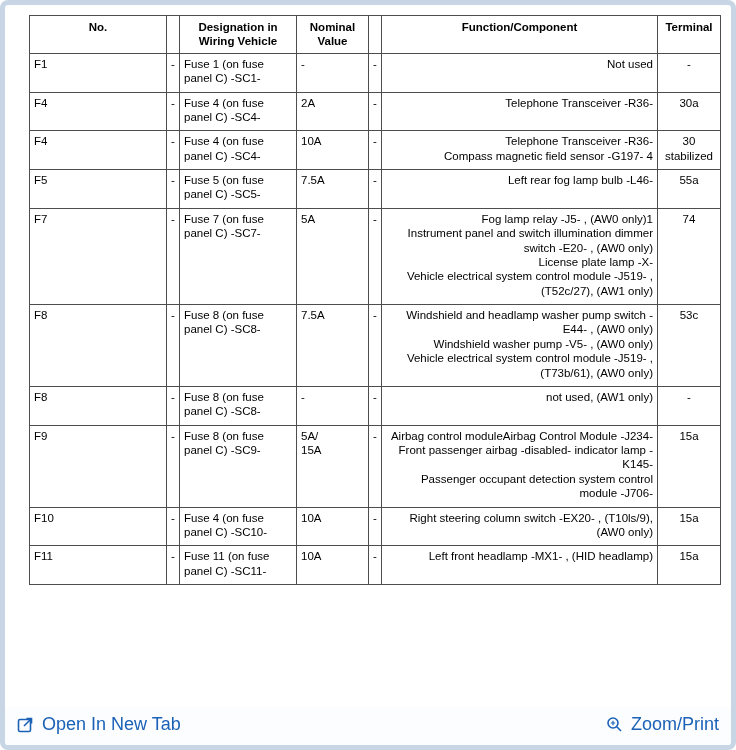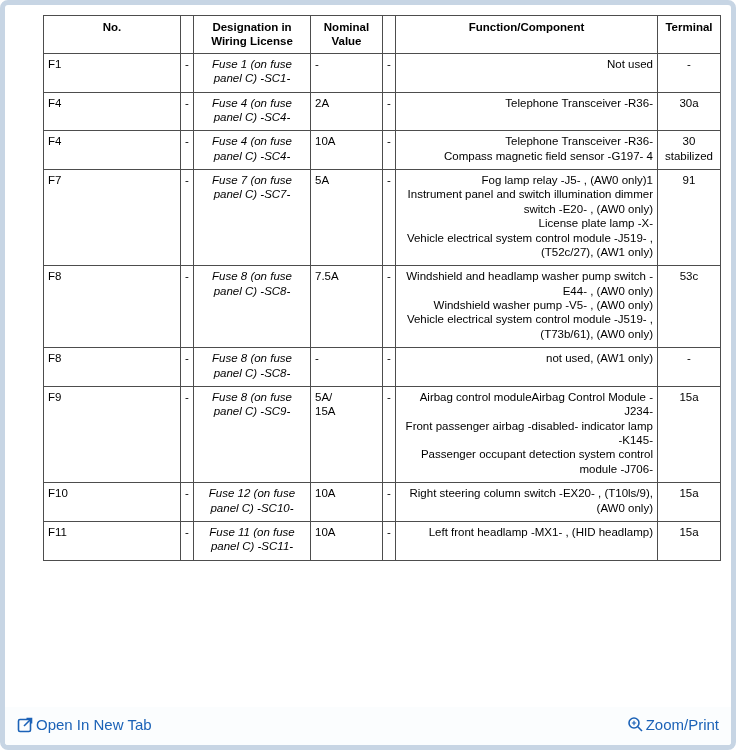--- a/index.html
+++ b/index.html
@@ -10,23 +10,22 @@
     border: 5px solid #c7d5e4;
     border-radius: 8px;
     background: #ffffff;
     display: flex;
     flex-direction: column;
     font-family: "Liberation Sans", sans-serif;
     overflow: hidden;
   }
   .table-area {
     flex: 1 1 auto;
-    padding: 10px 10px 0 10px;
+    padding: 10px 10px 0 24px;
     overflow: hidden;
-    margin-left: 28px;
   }
   table {
     border-collapse: collapse;
     width: 100%;
     table-layout: fixed;
     font-size: 11.5px;
     line-height: 1.25;
     color: #000000;
   }
   th, td {
@@ -35,39 +34,39 @@
     padding: 3px 4px 6px 4px;
     overflow: hidden;
   }
   thead th {
     font-weight: bold;
     text-align: center;
     padding: 4px 2px;
   }
   td.col-no   { }
   td.col-dash { text-align: center; padding-left: 2px; padding-right: 2px; }
-  td.col-desig{ text-align: center; font-style: italic; }
+  td.col-desig{ text-align: left; }
   td.col-val  { text-align: left; white-space: pre-line; }
   td.col-func { text-align: right; white-space: pre-line; }
   td.col-term { text-align: center; white-space: pre-line; }
   .footer {
     flex: 0 0 auto;
     height: 38px;
     display: flex;
     align-items: center;
     justify-content: space-between;
     padding: 2px 12px 6px 12px;
     background: #fbfdfe;
   }
   .footer-link {
     display: inline-flex;
     align-items: center;
-    gap: 2px;
+    gap: 8px;
     color: #1b62b7;
-    font-size: 15px;
+    font-size: 18px;
     text-decoration: none;
     cursor: pointer;
   }
   .footer-link svg { display: block; }
 </style>
 </head>
 <body>
 
 <div class="frame">
   <div class="table-area">
@@ -78,21 +77,21 @@
         <col style="width:117px">
         <col style="width:72px">
         <col style="width:13px">
         <col>
         <col style="width:63px">
       </colgroup>
       <thead>
         <tr>
           <th>No.</th>
           <th></th>
-          <th>Designation in Wiring License</th>
+          <th>Designation in Wiring Vehicle</th>
           <th>Nominal Value</th>
           <th></th>
           <th>Function/Component</th>
           <th>Terminal</th>
         </tr>
       </thead>
       <tbody>
           <tr>
     <td class="col-no">F1</td>
     <td class="col-dash">-</td>
@@ -116,30 +115,39 @@
     <td class="col-dash">-</td>
     <td class="col-desig">Fuse 4 (on fuse panel C) -SC4-</td>
     <td class="col-val">10A</td>
     <td class="col-dash">-</td>
     <td class="col-func">Telephone Transceiver -R36-
 Compass magnetic field sensor -G197- 4</td>
     <td class="col-term">30
 stabilized</td>
   </tr>
           <tr>
+    <td class="col-no">F5</td>
+    <td class="col-dash">-</td>
+    <td class="col-desig">Fuse 5 (on fuse panel C) -SC5-</td>
+    <td class="col-val">7.5A</td>
+    <td class="col-dash">-</td>
+    <td class="col-func">Left rear fog lamp bulb -L46-</td>
+    <td class="col-term">55a</td>
+  </tr>
+          <tr>
     <td class="col-no">F7</td>
     <td class="col-dash">-</td>
     <td class="col-desig">Fuse 7 (on fuse panel C) -SC7-</td>
     <td class="col-val">5A</td>
     <td class="col-dash">-</td>
     <td class="col-func">Fog lamp relay -J5- , (AW0 only)1
 Instrument panel and switch illumination dimmer switch -E20- , (AW0 only)
 License plate lamp -X-
 Vehicle electrical system control module -J519- , (T52c/27), (AW1 only)</td>
-    <td class="col-term">91</td>
+    <td class="col-term">74</td>
   </tr>
           <tr>
     <td class="col-no">F8</td>
     <td class="col-dash">-</td>
     <td class="col-desig">Fuse 8 (on fuse panel C) -SC8-</td>
     <td class="col-val">7.5A</td>
     <td class="col-dash">-</td>
     <td class="col-func">Windshield and headlamp washer pump switch -E44- , (AW0 only)
 Windshield washer pump -V5- , (AW0 only)
 Vehicle electrical system control module -J519- , (T73b/61), (AW0 only)</td>
@@ -162,21 +170,21 @@
 15A</td>
     <td class="col-dash">-</td>
     <td class="col-func">Airbag control moduleAirbag Control Module -J234-
 Front passenger airbag -disabled- indicator lamp -K145-
 Passenger occupant detection system control module -J706-</td>
     <td class="col-term">15a</td>
   </tr>
           <tr>
     <td class="col-no">F10</td>
     <td class="col-dash">-</td>
-    <td class="col-desig">Fuse 12 (on fuse panel C) -SC10-</td>
+    <td class="col-desig">Fuse 4 (on fuse panel C) -SC10-</td>
     <td class="col-val">10A</td>
     <td class="col-dash">-</td>
     <td class="col-func">Right steering column switch -EX20- , (T10ls/9), (AW0 only)</td>
     <td class="col-term">15a</td>
   </tr>
           <tr>
     <td class="col-no">F11</td>
     <td class="col-dash">-</td>
     <td class="col-desig">Fuse 11 (on fuse panel C) -SC11-</td>
     <td class="col-val">10A</td>

